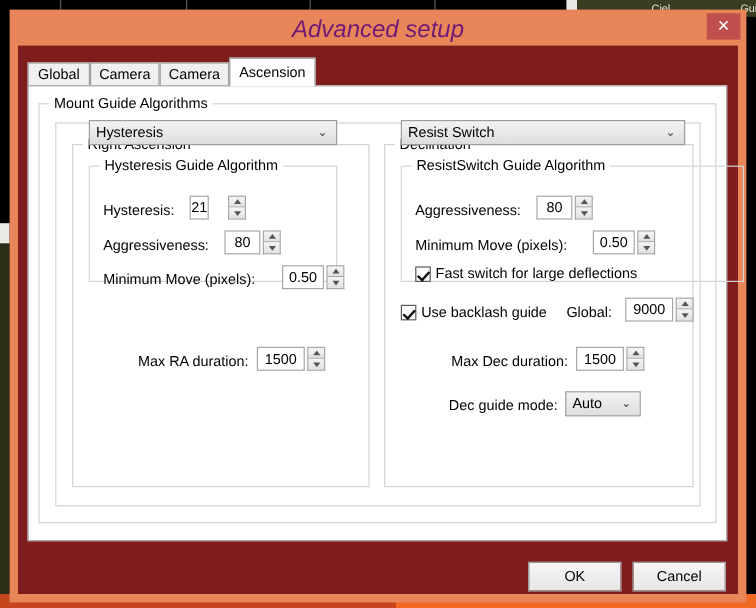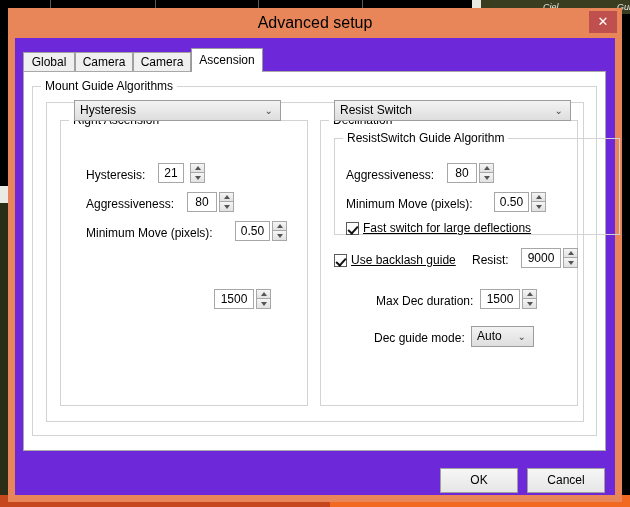--- a/index.html
+++ b/index.html
@@ -20,21 +20,20 @@
   #desktop {
     position: absolute;
     inset: 0;
     background: #000;
   }
   .taskbar-top {
     position: absolute;
     left: 0; top: 0;
     width: 630px; height: 14px;
     background: #000;
-    font-style: italic;
   }
   .tb-sep {
     position: absolute;
     top: 0;
     width: 1px; height: 14px;
     background: #5a5a5a;
   }
   .tb-olive {
     position: absolute;
     top: 0; height: 14px;
@@ -85,40 +84,41 @@
     padding: 0;
   }
   #titlebar {
     position: relative;
     height: 30px;
   }
   #title-text {
     position: absolute;
     left: 0; right: 0; top: 6px;
     text-align: center;
-    font-size: 16px;
-    color: #000000;
+    font-size: 20px;
+    color: #701a75;
+    font-style: italic;
   }
   #close-btn {
     position: absolute;
     right: 5px; top: 3px;
     width: 28px; height: 22px;
     background: #c0504d;
     color: #fff;
     font-size: 13px;
     line-height: 22px;
     text-align: center;
     cursor: pointer;
   }
 
   #client {
     position: absolute;
     left: 7px; top: 30px;
     width: 600px; height: 457px;
-    background: #6d28d9;
+    background: #7f1d1d;
     box-sizing: border-box;
   }
 
   
   #tabstrip {
     position: absolute;
     left: 8px; top: 10px;
     height: 23px;
   }
   .tab {
@@ -254,21 +254,20 @@
     width: 4px; height: 8px;
     border: solid #111;
     border-width: 0 2px 2px 0;
     transform: rotate(42deg);
   }
   .chk .ctext {
     position: absolute;
     left: 17px; top: 0;
     font-size: 12px;
     white-space: nowrap;
-    text-decoration: underline;
   }
 
   
   .btn {
     position: absolute;
     height: 25px;
     background: linear-gradient(#f6f6f6, #e6e6e6);
     border: 1px solid #a0a0a0;
     box-sizing: border-box;
     font-size: 12px;
@@ -326,23 +325,26 @@
 
       <div class="group" id="grp-ra">
         <span class="gl">Right Ascension</span>
       </div>
 
       <div class="combo" style="left:50px; top:28px; width:207px">
         <span>Hysteresis</span>
         <span class="caret">⌄</span>
       </div>
 
+      <div class="group" style="left:50px; top:66px; width:207px; height:97px">
+        <span class="gl">Hysteresis Guide Algorithm</span>
+      </div>
 
       <span class="lbl" style="left:62px; top:96px">Hysteresis:</span>
-      <div class="txt" style="left:134px; top:91px; width:26px">21</div>
+      <div class="txt" style="left:134px; top:91px; width:16px">21</div>
       <div class="spin" style="left:166px; top:91px">
         <div class="up">
             <i></i>
           </div>
         <div class="dn">
             <i></i>
           </div>
       </div>
 
       <span class="lbl" style="left:62px; top:125px">Aggressiveness:</span>
@@ -360,20 +362,21 @@
       <div class="txt" style="left:211px; top:149px; width:35px">0.50</div>
       <div class="spin" style="left:248px; top:149px">
         <div class="up">
             <i></i>
           </div>
         <div class="dn">
             <i></i>
           </div>
       </div>
 
+      <span class="lbl" style="left:91px; top:222px">Max RA duration:</span>
       <div class="txt" style="left:190px; top:217px; width:40px">1500</div>
       <div class="spin" style="left:232px; top:217px">
         <div class="up">
             <i></i>
           </div>
         <div class="dn">
             <i></i>
           </div>
       </div>
 
@@ -415,21 +418,21 @@
       <div class="chk" style="left:322px; top:149px">
         <span class="box"></span>
         <span class="ctext">Fast switch for large deflections</span>
       </div>
 
       <div class="chk" style="left:310px; top:181px">
         <span class="box"></span>
         <span class="ctext">Use backlash guide</span>
       </div>
 
-      <span class="lbl" style="left:448px; top:181px">Resist:</span>
+      <span class="lbl" style="left:448px; top:181px">Global:</span>
       <div class="txt" style="left:497px; top:176px; width:40px">9000</div>
       <div class="spin" style="left:539px; top:176px">
         <div class="up">
             <i></i>
           </div>
         <div class="dn">
             <i></i>
           </div>
       </div>
 

